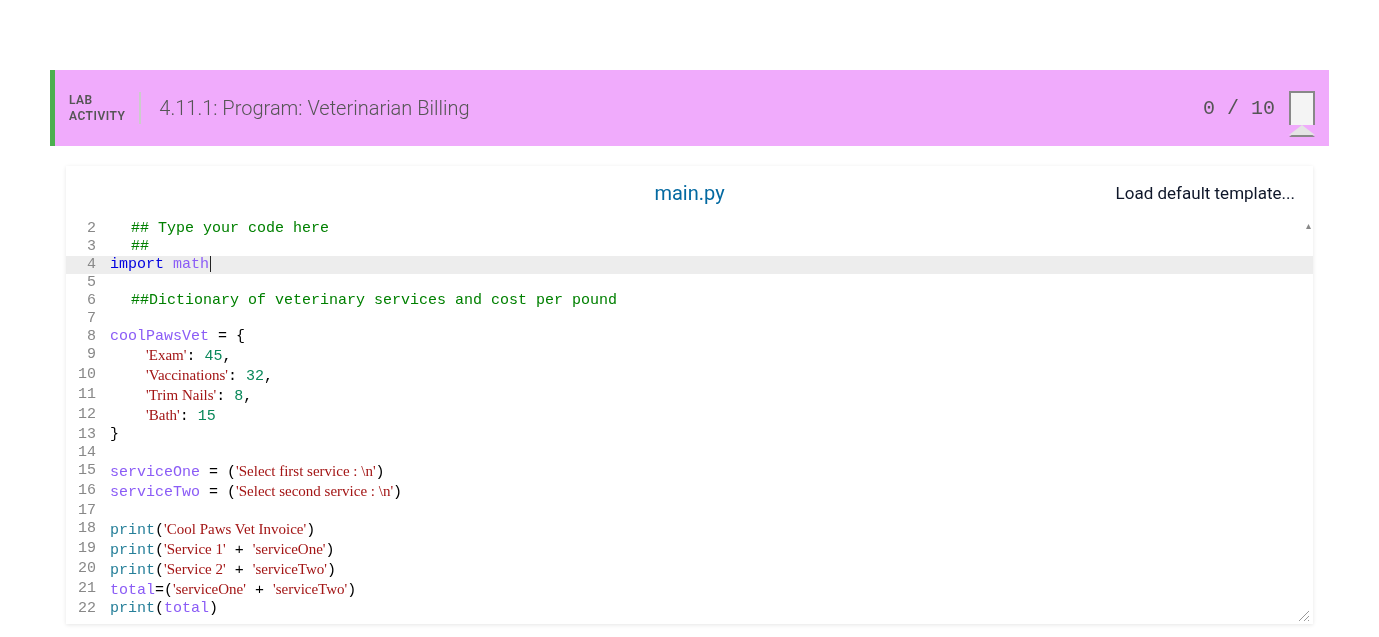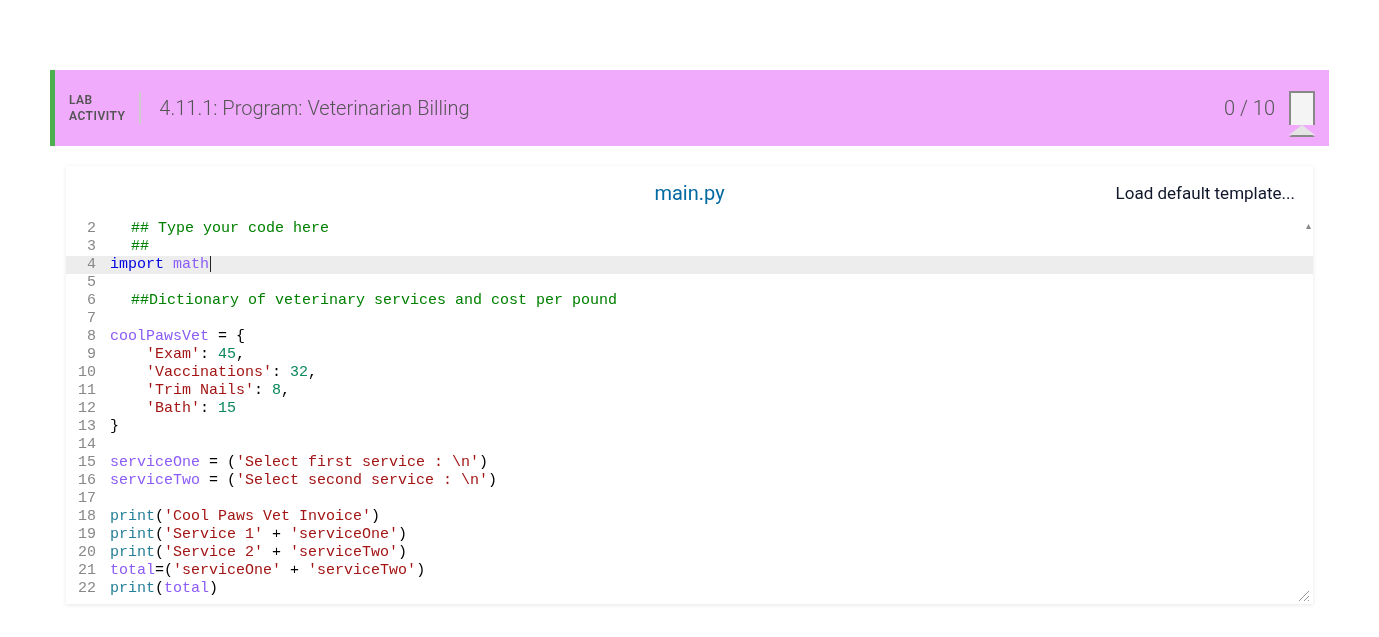--- a/index.html
+++ b/index.html
@@ -43,20 +43,21 @@
     color: #555;
     flex: 1;
   }
   .lab-score {
     display: flex;
     align-items: center;
     padding-right: 14px;
     font-size: 20px;
     color: #555;
     font-weight: 300;
+    font-family: Liberation Mono, monospace;
   }
   .bookmark-block {
     display: flex;
     align-items: center;
     padding-right: 14px;
   }
   .bookmark-icon {
     width: 26px;
     height: 34px;
     border: 2px solid #888;
@@ -137,21 +138,21 @@
   }
   .line-content {
     flex: 1;
     padding-left: 4px;
   }
   .code-line.highlight {
     background: #ededed;
   }
   .tok-comment { color: #008000; margin-left: 21px; }
   .tok-keyword { color: #0000e0; }
-  .tok-string  { color: #a31515; }
+  .tok-string  { color: #a31515; font-family: Liberation Serif, serif; }
   .tok-ident   { color: #8b5cf6; }
   .tok-num     { color: #09885a; }
   .tok-builtin { color: #267f99; }
   .cursor {
     display: inline-block;
     width: 1px;
     height: 16px;
     background: #222;
     vertical-align: middle;
     margin-left: 1px;

